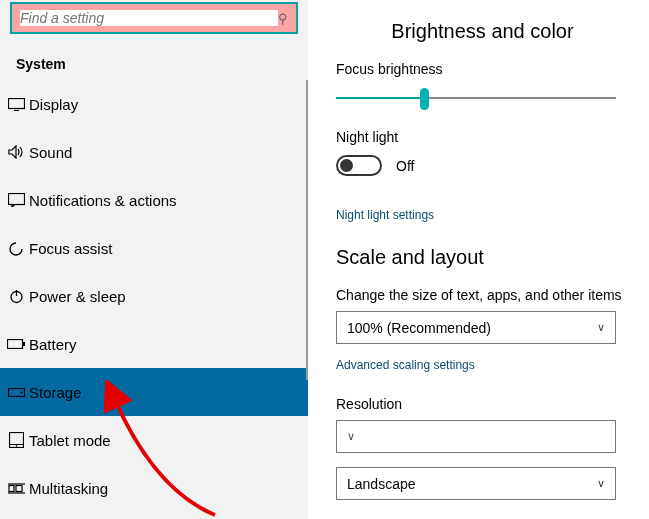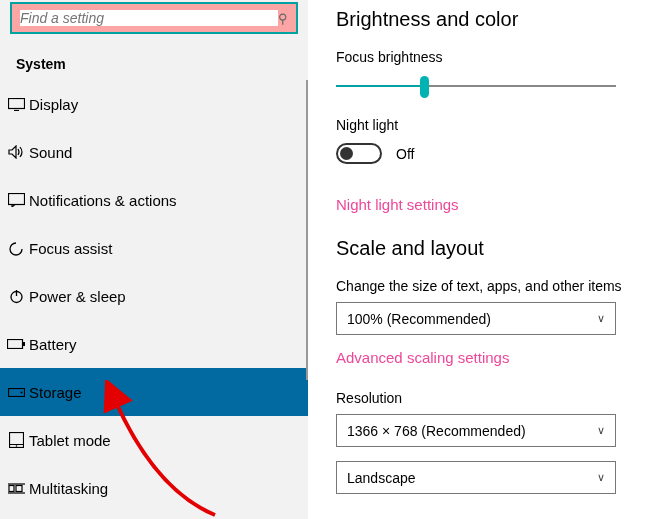--- a/index.html
+++ b/index.html
@@ -12,30 +12,30 @@
     .search-icon { color: #666; font-size: 13px; transform: scaleX(-1); }
     .category-label { font-weight: 600; font-size: 14px; padding: 22px 16px 8px 16px; }
     .nav-list { }
     .nav-item { display: flex; align-items: center; height: 48px; padding-left: 3px; cursor: default; }
     .nav-item.selected { background: #0369a1; }
     .nav-icon { width: 26px; display: inline-flex; justify-content: center; align-items: center; color: #000; }
     .nav-label { font-size: 15px; color: #000; }
     .border-right { position: absolute; top: 80px; right: 0; width: 2px; height: 300px; background: #999; }
 
     .main { flex: 1; padding: 4px 20px 0 28px; background: #fff; }
-    .section-title { font-size: 20px; font-weight: 400; margin-bottom: 18px; margin-top: 4px; }
+    .section-title { font-size: 20px; font-weight: 400; margin-bottom: 18px; margin-top: 16px; text-align: center; }
     .field-label { font-size: 14px; margin-bottom: 10px; }
     .slider-wrap { position: relative; width: 280px; height: 24px; margin-bottom: 18px; }
     .slider-track { position: absolute; top: 10px; left: 0; right: 0; height: 2px; background: #888; }
     .slider-fill { position: absolute; top: 10px; left: 0; width: 88px; height: 2px; background: #00a2a2; }
     .slider-thumb { position: absolute; top: 1px; left: 84px; width: 9px; height: 22px; border-radius: 5px; background: #00b2b2; }
     .toggle-row { display: flex; align-items: center; margin-bottom: 32px; }
     .toggle { width: 46px; height: 21px; border: 2px solid #333; border-radius: 12px; position: relative; margin-right: 14px; }
     .toggle-knob { position: absolute; left: 2px; top: 2px; width: 13px; height: 13px; border-radius: 50%; background: #333; }
-    .link { color: #ec4899; font-size: 15px; margin-bottom: 24px; display: block; }
+    .link { color: #0c4a6e; font-size: 12px; margin-bottom: 24px; display: block; }
     .section-title2 { font-size: 20px; font-weight: 400; margin-bottom: 18px; margin-top: 24px; }
     .dropdown { width: 280px; height: 33px; border: 1px solid #777; display: flex; align-items: center; justify-content: space-between; padding: 0 10px; margin-bottom: 14px; background: #fff; }
     .dropdown-text { font-size: 14px; }
     .chevron { font-size: 11px; color: #444; }
     .label2 { font-size: 14px; margin-bottom: 8px; margin-top: 4px; }
 
     .arrow-overlay { position: absolute; pointer-events: none; }
   </style>
 </head>
 <body>
@@ -157,21 +157,20 @@
 
     <div class="section-title2">Scale and layout</div>
     <div class="label2">Change the size of text, apps, and other items</div>
     <div class="dropdown">
       <span class="dropdown-text">100% (Recommended)</span>
       <span class="chevron">∨</span>
     </div>
     <a class="link">Advanced scaling settings</a>
     <div class="label2">Resolution</div>
     <div class="dropdown">
-      <span class="dropdown-text">1366 × 768 (Recommended)</span>
       <span class="chevron">∨</span>
     </div>
     <div class="dropdown">
       <span class="dropdown-text">Landscape</span>
       <span class="chevron">∨</span>
     </div>
   </div>
 </div>
 
 <svg class="arrow-overlay" style="left:95px; top:380px;" width="150" height="140" viewBox="0 0 150 140">

